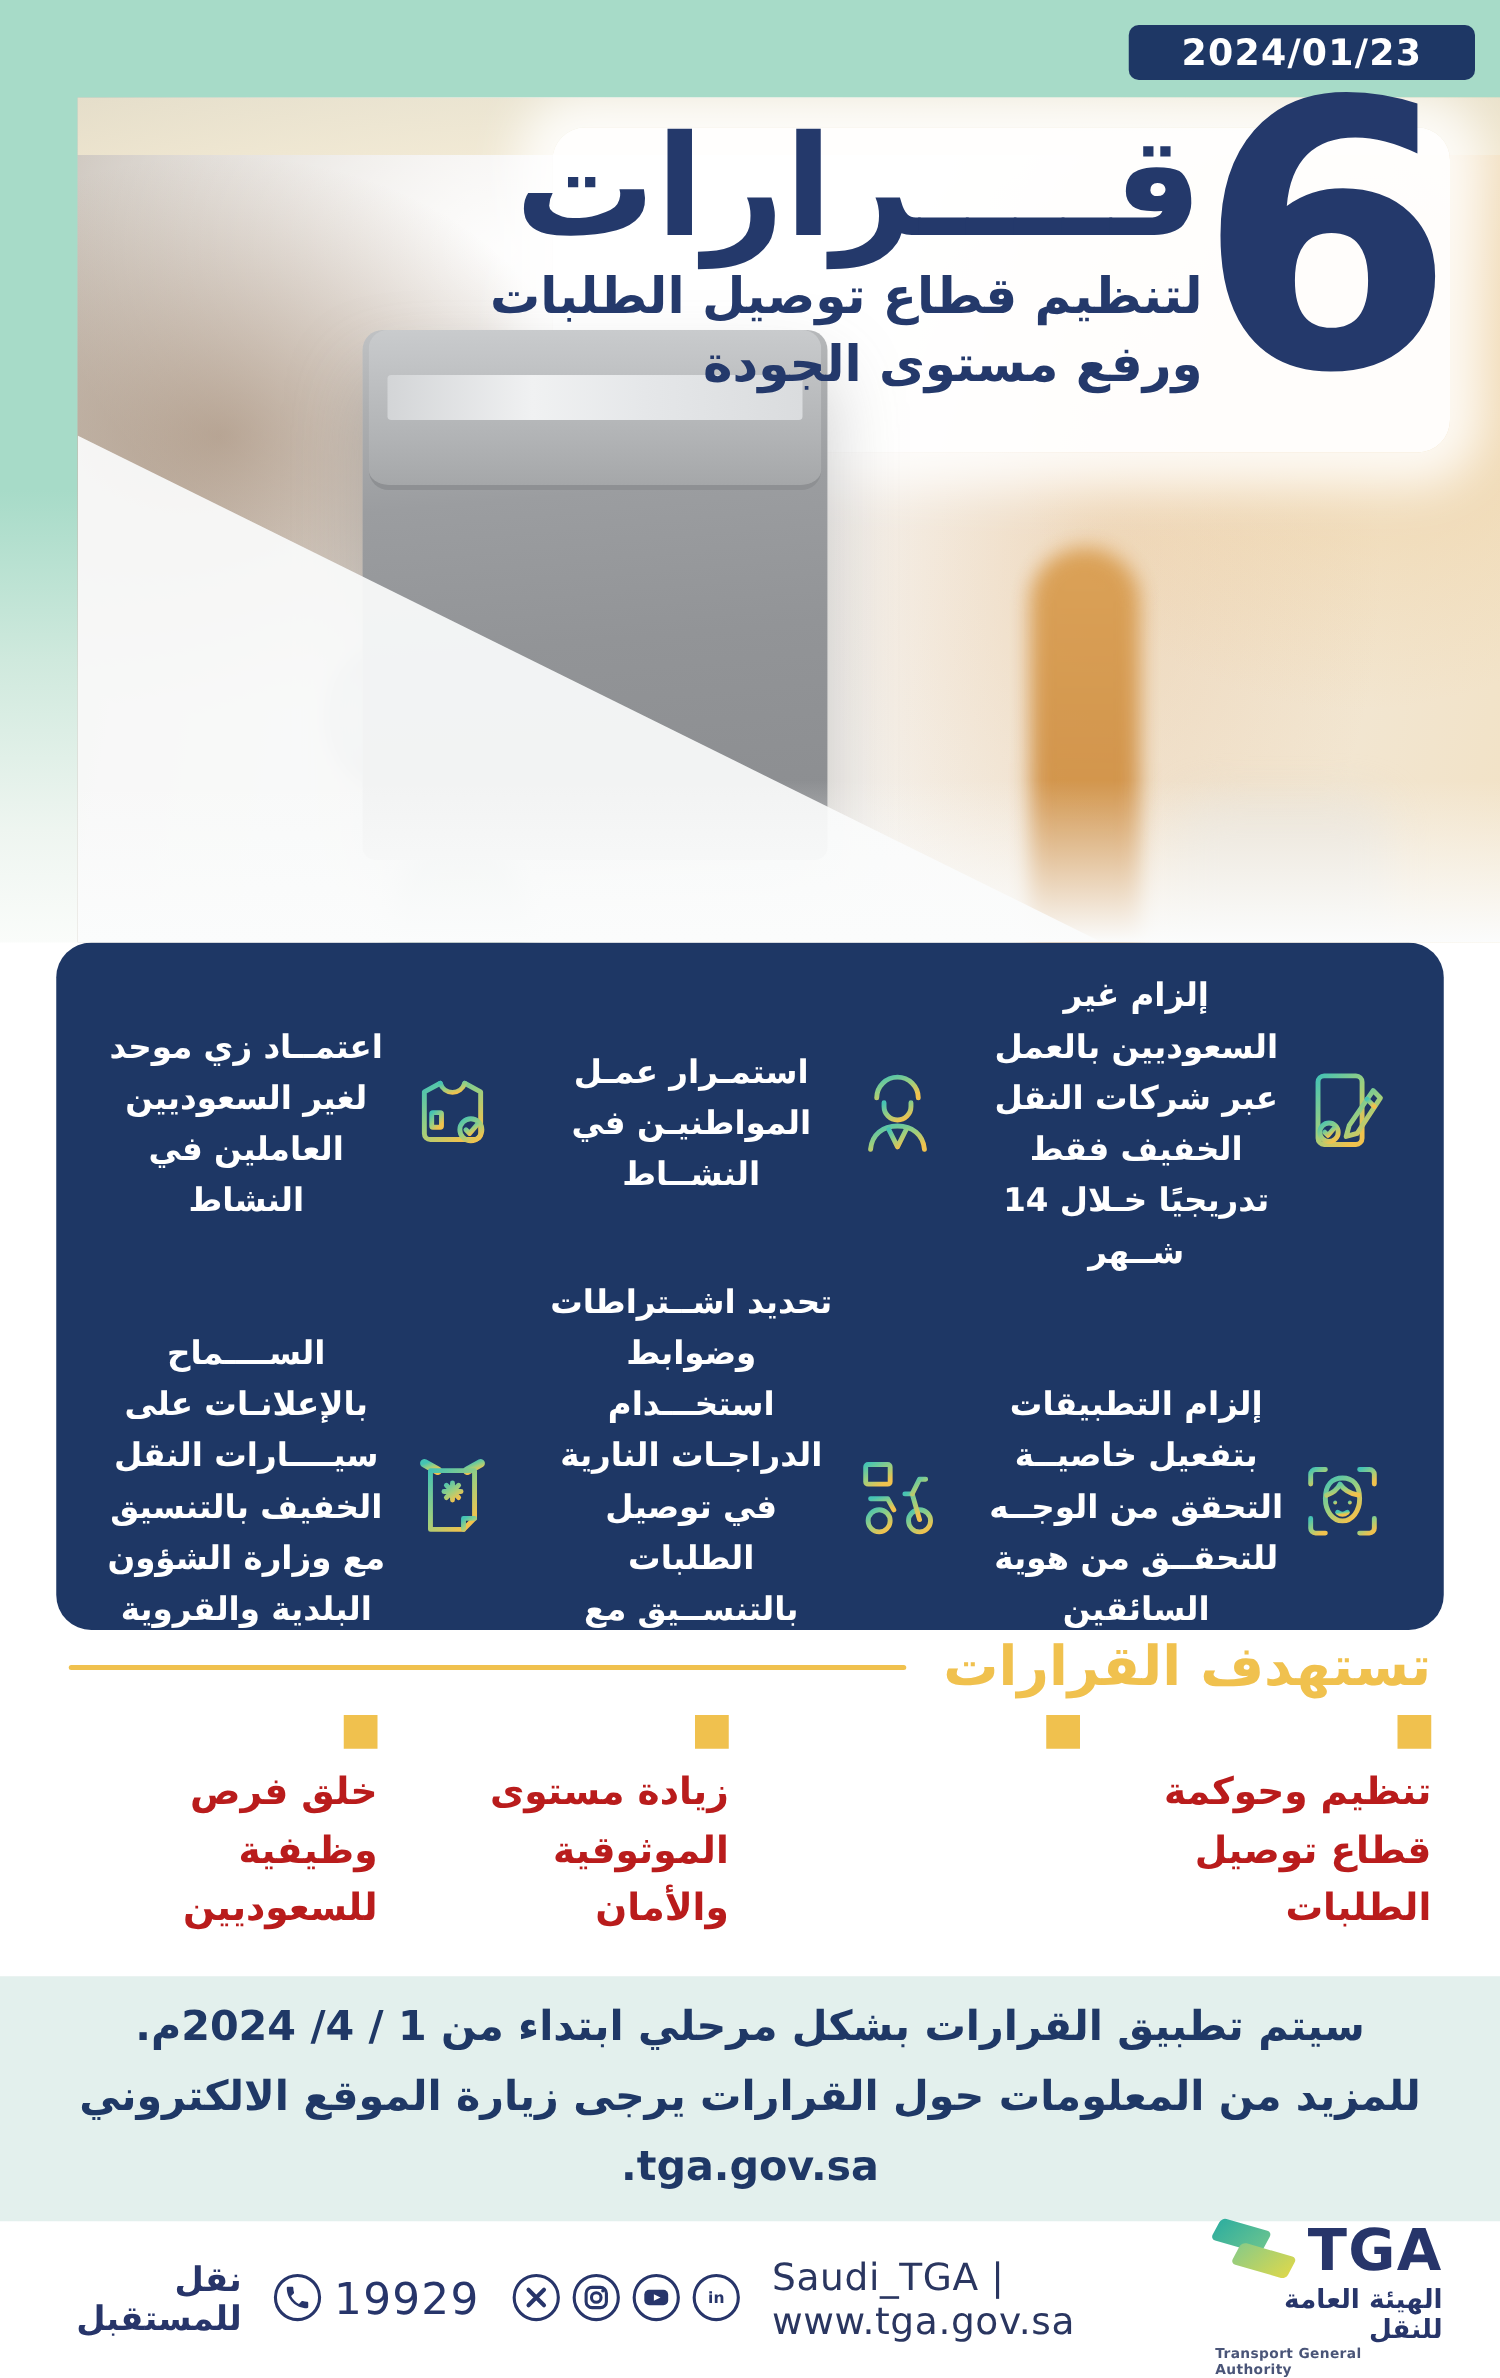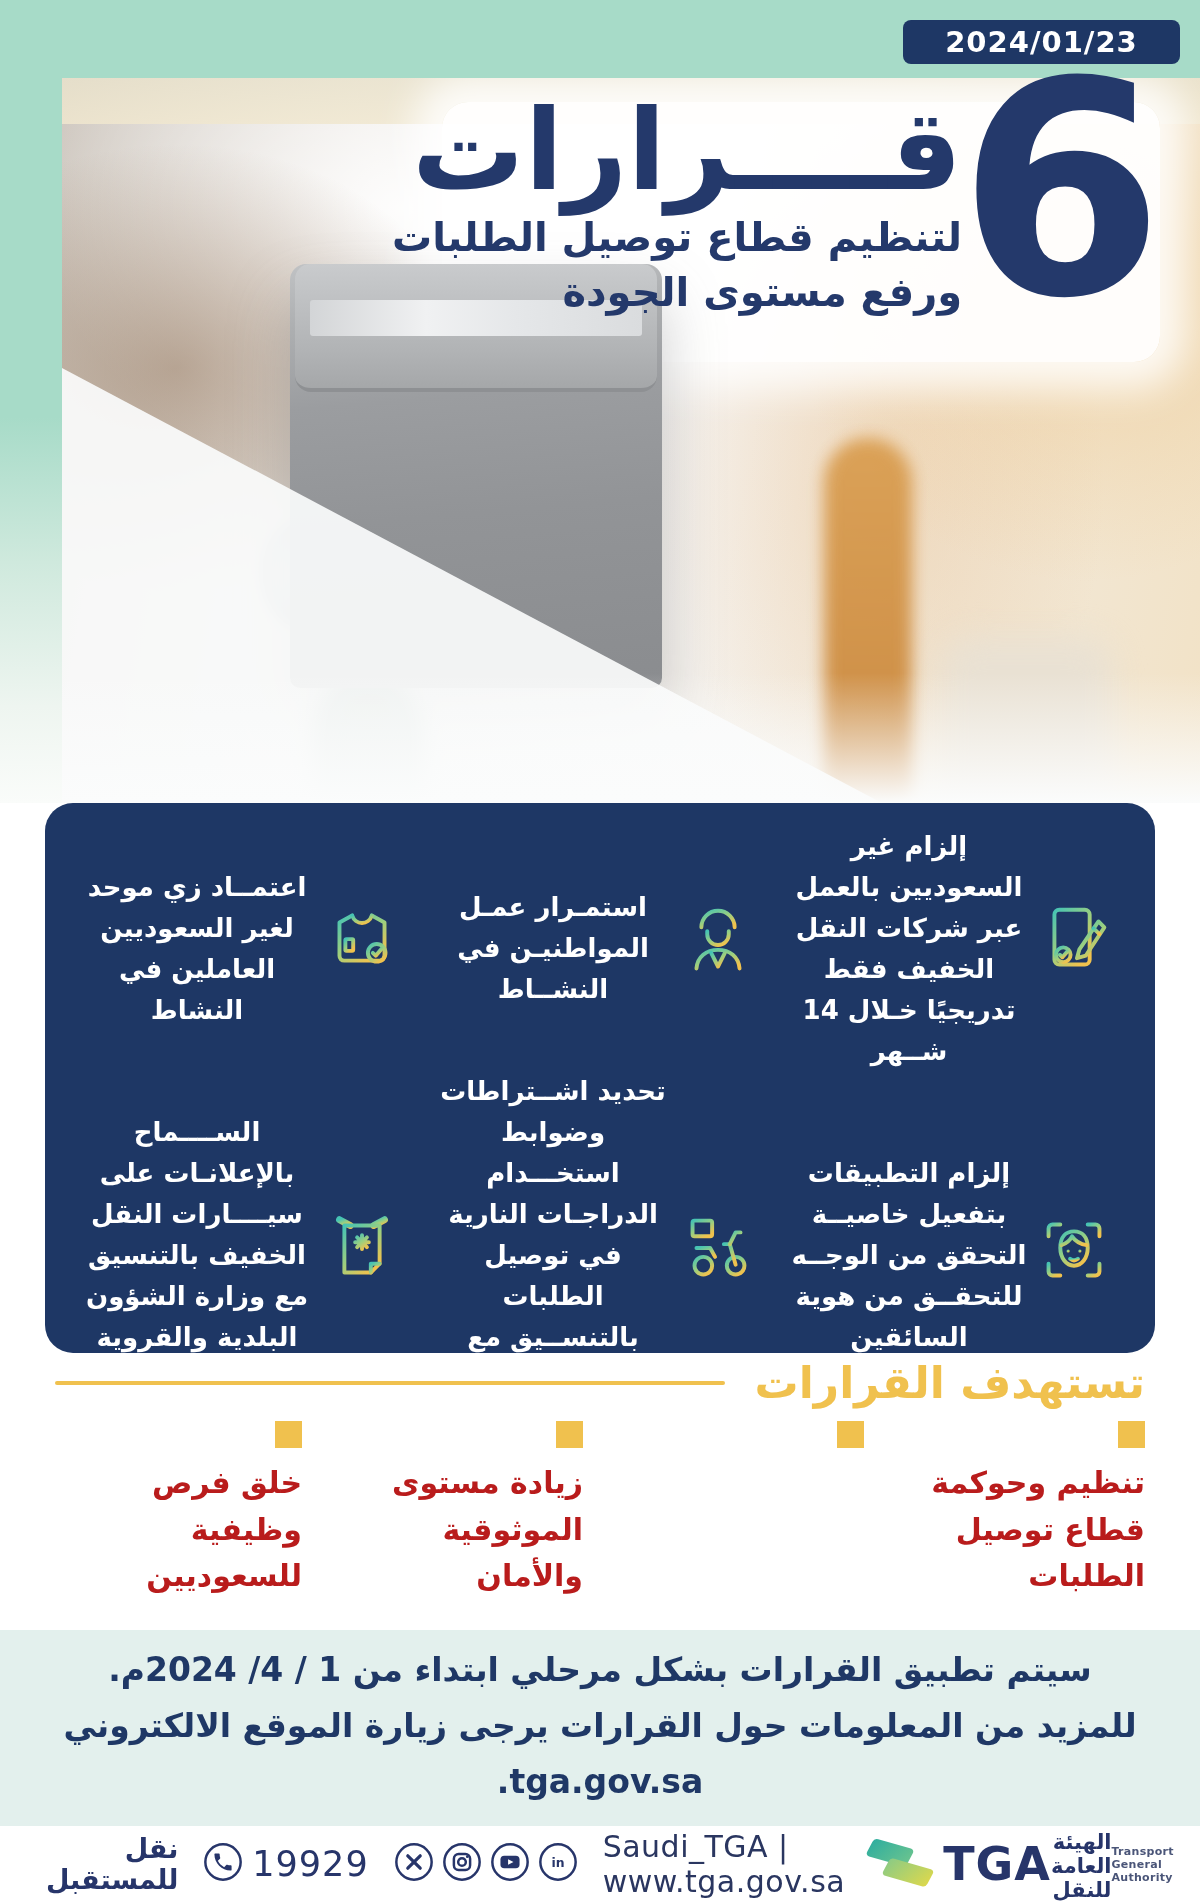--- a/index.html
+++ b/index.html
@@ -83,21 +83,21 @@
   .notice { margin-top:30px; background:#e3f0ed; color:#1f3866; text-align:center;
     direction:rtl; font-weight:bold; font-size:33px; line-height:1.7; padding:12px 30px 16px; }
 
   
   .footer { flex:1; display:flex; align-items:center; padding:0 46px; direction:ltr; gap:24px; }
   .slogan { font-size:27px; font-weight:bold; color:#27356a; direction:rtl; }
   .phone-group { display:flex; align-items:center; gap:8px; }
   .phone-num { font-size:35px; color:#27356a; font-weight:500; letter-spacing:1px; }
   .socials { display:flex; align-items:center; gap:6px; }
   .handle-site { font-size:30px; color:#2a3660; letter-spacing:.5px; }
-  .tga-logo { margin-left:auto; display:flex; flex-direction:row; align-items:center; }
+  .tga-logo { margin-left:auto; display:flex; flex-direction:column; align-items:center; }
   .tga-top { display:flex; align-items:center; gap:8px; }
   .tga-mark { width:66px; height:46px; position:relative; }
   .tga-mark .m1 { position:absolute; left:0; top:2px; width:42px; height:19px; border-radius:4px;
     background:linear-gradient(115deg,#2fae9f,#6cc48e); transform:rotate(16deg) skewX(-12deg); }
   .tga-mark .m2 { position:absolute; left:16px; top:22px; width:46px; height:19px; border-radius:4px;
     background:linear-gradient(115deg,#8bcb85,#ddd84c); transform:rotate(16deg) skewX(-12deg); }
   .tga-acronym { font-size:46px; font-weight:bold; color:#27356a; letter-spacing:1px; line-height:1; }
   .tga-ar { font-size:21px; font-weight:bold; color:#27356a; margin-top:4px; direction:rtl; }
   .tga-en { font-size:11px; font-weight:bold; color:#4a5578; margin-top:1px; letter-spacing:.3px; }
 </style>

